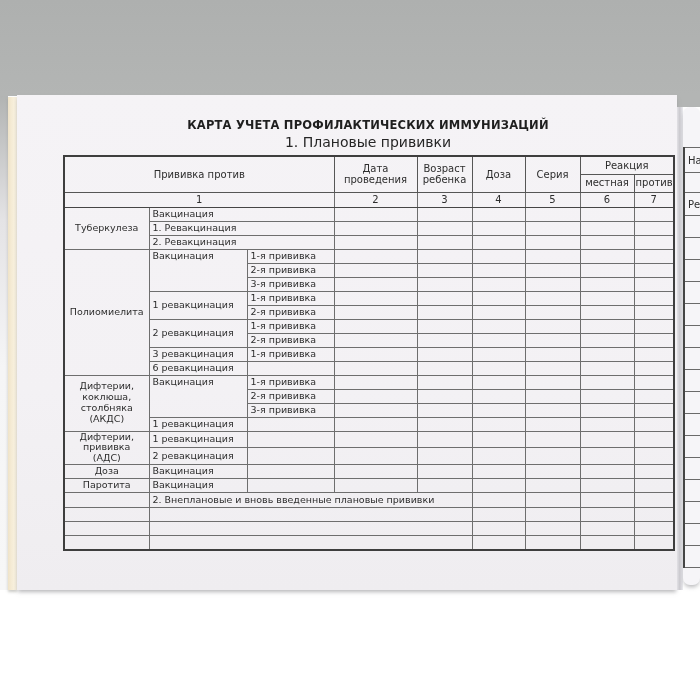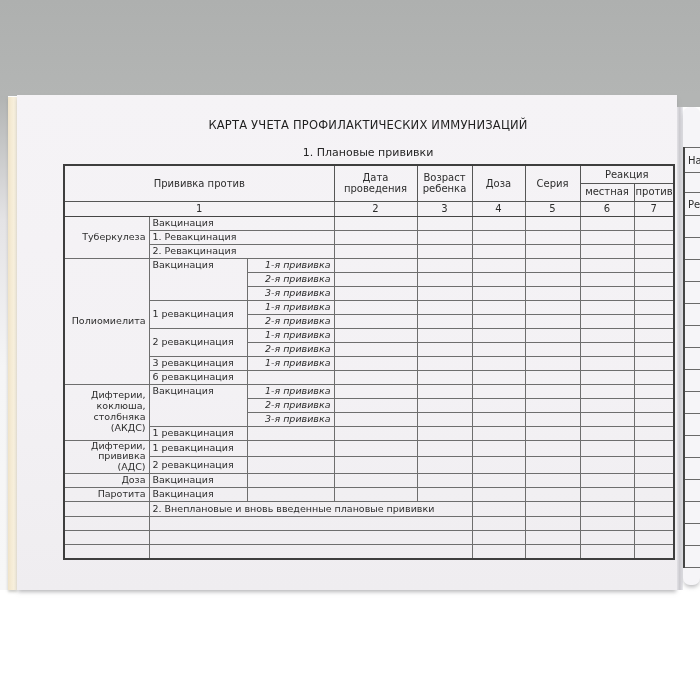--- a/index.html
+++ b/index.html
@@ -15,40 +15,40 @@
                box-shadow:0 2px 3px rgba(140,140,130,.45);}
   .main-page{position:absolute;left:17px;top:95px;width:660px;height:495px;
              background:linear-gradient(180deg,#f5f3f6 0%,#f3f1f4 60%,#efedf0 100%);
              box-shadow:0 3px 4px -1px rgba(125,125,130,.55);}
   .page-gap{position:absolute;left:677px;top:107px;width:6px;height:483px;
             background:linear-gradient(90deg,#e2e1e5 0%,#cbcacf 45%,#ececf0 100%);}
   .right-page{position:absolute;left:683px;top:107px;width:17px;height:478px;
               background:#f6f5f8;box-shadow:0 3px 4px -1px rgba(125,125,130,.55);overflow:hidden;border-radius:7px;}
 
   .doc-head{margin:23px 4px 0 46px;width:610px;text-align:center;}
-  .doc-title{font-size:11.5px;font-weight:normal;letter-spacing:.2px;color:#1f1f1f;}
-  .doc-subtitle{font-size:11px;margin-top:14px;color:#262626;}
+  .doc-title{font-size:11.5px;font-weight:bold;letter-spacing:.2px;color:#1f1f1f;}
+  .doc-subtitle{font-size:14px;margin-top:2px;color:#262626;}
 
   table.vac{border-collapse:collapse;table-layout:fixed;width:610px;
             margin:5px 4px 0 46px;border:2px solid #3e3e3e;}
   table.vac th,table.vac td{border:1px solid #6e6e6e;padding:0 3px;overflow:hidden;
             font-size:9.5px;line-height:1.15;font-weight:normal;vertical-align:middle;}
   table.vac thead th{font-size:10px;text-align:center;border-color:#565656;padding:0 1px;}
   table.vac thead tr.h1,table.vac thead tr.h2{height:18px;}
   table.vac thead tr.nums{height:15px;}
   table.vac thead tr.nums td{text-align:center;font-size:10px;border-bottom-color:#454545;}
   table.vac tbody tr{height:14px;}
   table.vac tbody tr.sect2-row{height:15px;}
   tr.cont td{border-top-color:#9c9c9c;}
   tr.group-start td{border-top-color:#616161;}
   tr.sect-start td{border-top-color:#474747;}
-  td.c-disease{text-align:right;}
+  td.c-disease{text-align:center;}
   td.c-type{text-align:left;padding-left:4px;}
   td.c-type.vt{vertical-align:top;padding-top:1px;}
-  td.c-sub{text-align:right;font-style:italic;}
+  td.c-sub{text-align:left;}
   td.c-sect2{text-align:left;font-size:9.8px;}
 
   table.np{border-collapse:collapse;width:40px;margin-top:40px;
            border-left:2px solid #454545;border-top:1.5px solid #454545;}
   table.np td{border:1px solid #6a6a6a;font-size:10px;padding:0 0 0 3px;vertical-align:middle;overflow:hidden;}
   tr.np-r1{height:25px;}
   tr.np-r2{height:20px;}
   tr.np-r3{height:23px;}
   tr.np-row{height:22px;}
 </style>

